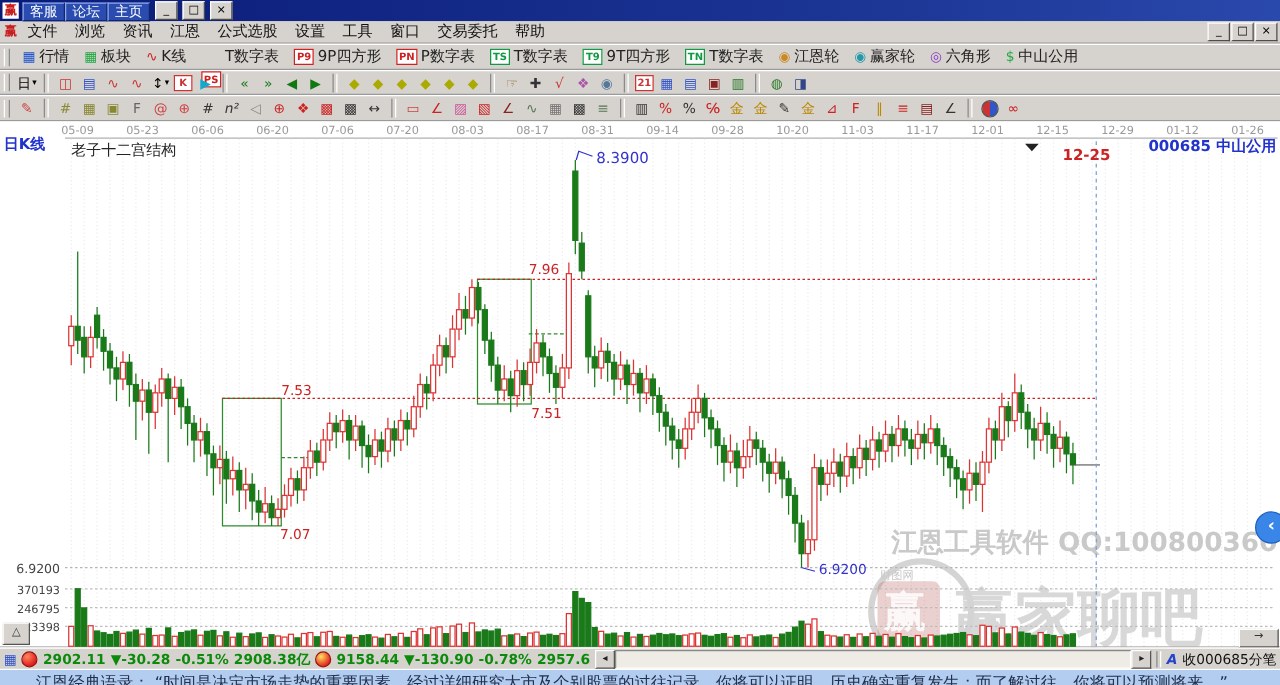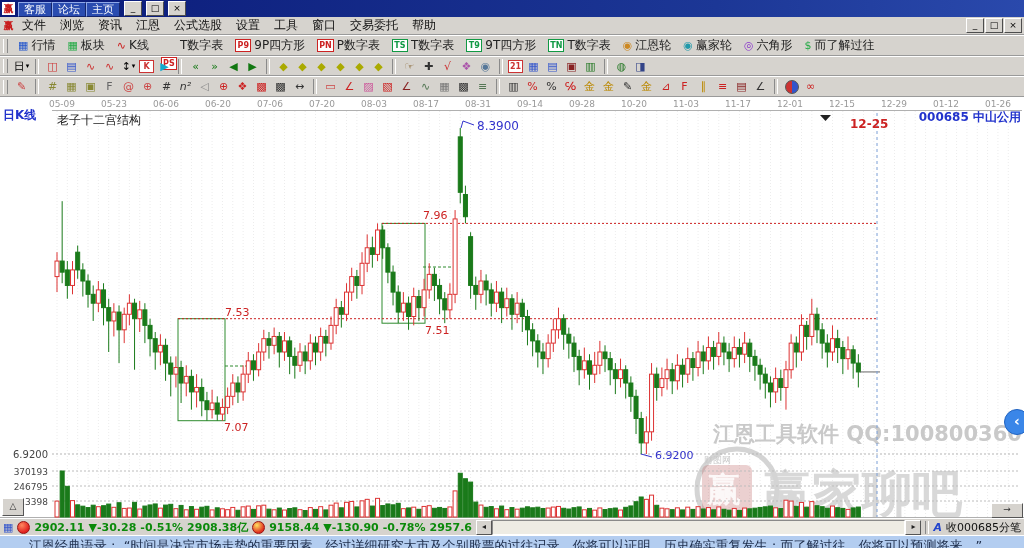--- a/index.html
+++ b/index.html
@@ -132,21 +132,21 @@
       <span class="tbtn">
         <span class="gly" style="color: rgb(34, 153, 170);">◉</span>
         <span>赢家轮</span>
       </span>
       <span class="tbtn">
         <span class="gly" style="color: rgb(136, 51, 204);">◎</span>
         <span>六角形</span>
       </span>
       <span class="tbtn">
         <span class="gly" style="color: rgb(34, 170, 68);">$</span>
-        <span>而了解过往</span>
+        <span>中山公用</span>
       </span>
     </div>
   <div class="toolbar t2" id="toolbar2">
       <span class="grip"></span>
       <span class="icn" style="color: rgb(0, 0, 0);">日<span class="caret">▾</span></span>
       <span class="sep"></span>
       <span class="icn" style="color: rgb(204, 51, 51);">◫</span>
       <span class="icn" style="color: rgb(51, 85, 204);">▤</span>
       <span class="icn" style="color: rgb(204, 51, 51);">∿</span>
       <span class="icn" style="color: rgb(204, 51, 51);">∿</span>

